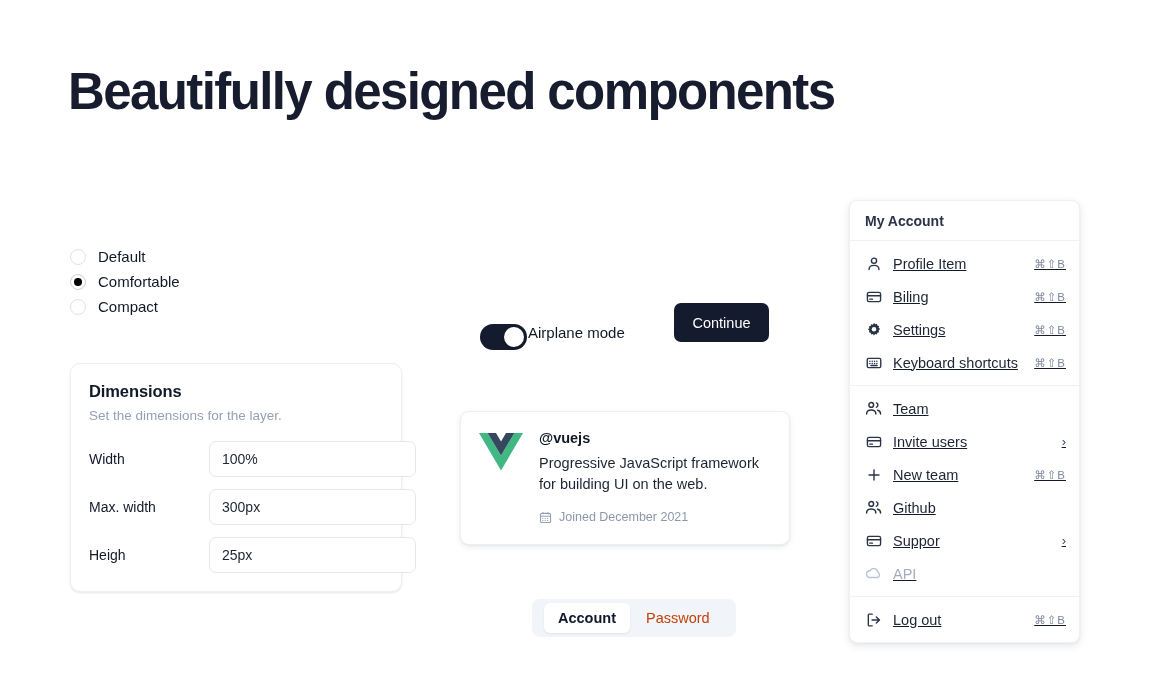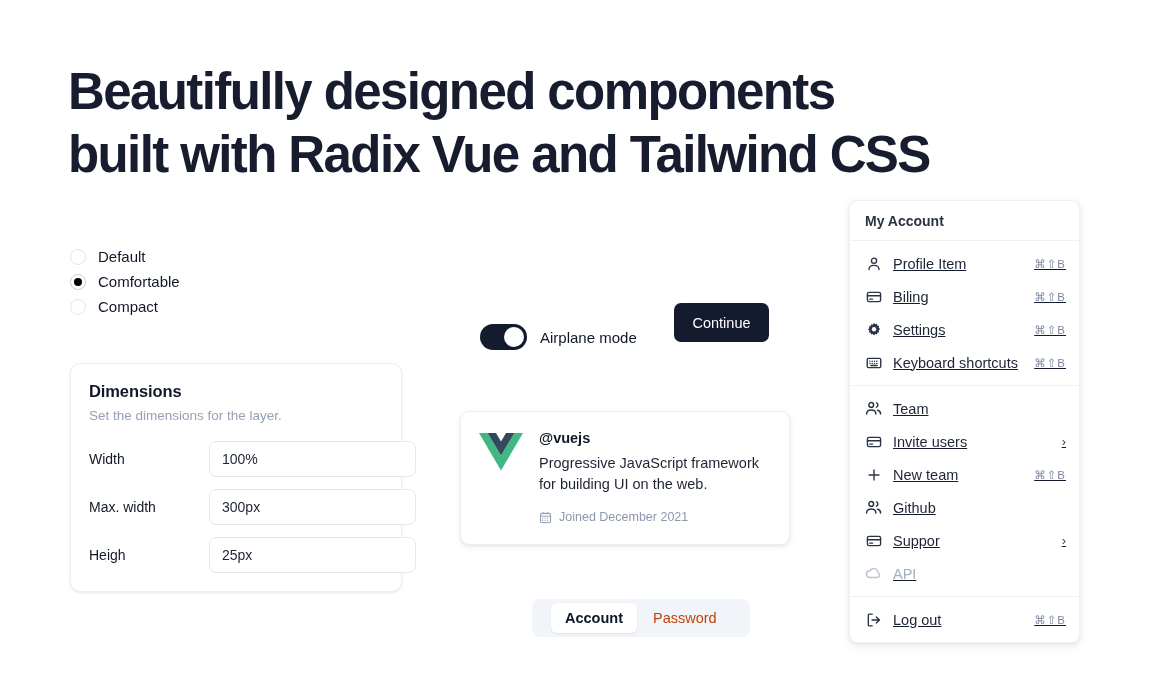--- a/index.html
+++ b/index.html
@@ -114,22 +114,22 @@
     padding: 0 12px;
     outline: none;
   }
 
   
   .switch-wrap {
     position: absolute;
     left: 480px;
     top: 324px;
     display: flex;
-    align-items: center;
-    gap: 13px;
+    align-items: flex-start;
+    gap: 1px;
   }
   .switch {
     width: 47px; height: 26px;
     border-radius: 13px;
     background: #141b2e;
     position: relative;
     cursor: pointer;
     flex: none;
   }
   .switch-knob {
@@ -190,21 +190,21 @@
   }
 
   
   .tabs {
     position: absolute;
     left: 532px;
     top: 599px;
     height: 38px;
     background: #f1f5f9;
     border-radius: 8px;
-    padding: 19px;
+    padding: 12px;
     display: flex;
     align-items: center;
     gap: 2px;
   }
   .tab {
     height: 30px;
     padding: 0 14px;
     border-radius: 6px;
     display: flex;
     align-items: center;
@@ -260,21 +260,20 @@
   .menu-item.disabled .mi-label { color: #a4adbe; }
   .menu-item.disabled .mi-icon { color: #bcc4d2; }
 </style>
 </head>
 <body>
 
 <div class="page">
 
   <div class="hero">
     <div class="hero-line">Beautifully designed components</div>
-    <div class="hero-line">built with Radix Vue and Tailwind CSS</div>
   </div>
 
   <div class="radio-group" id="radio-group">
       <div class="radio-row">
         <span class="radio-dot"></span>
         <span class="radio-label">Default</span>
       </div>
       <div class="radio-row selected">
         <span class="radio-dot"></span>
         <span class="radio-label">Comfortable</span>

